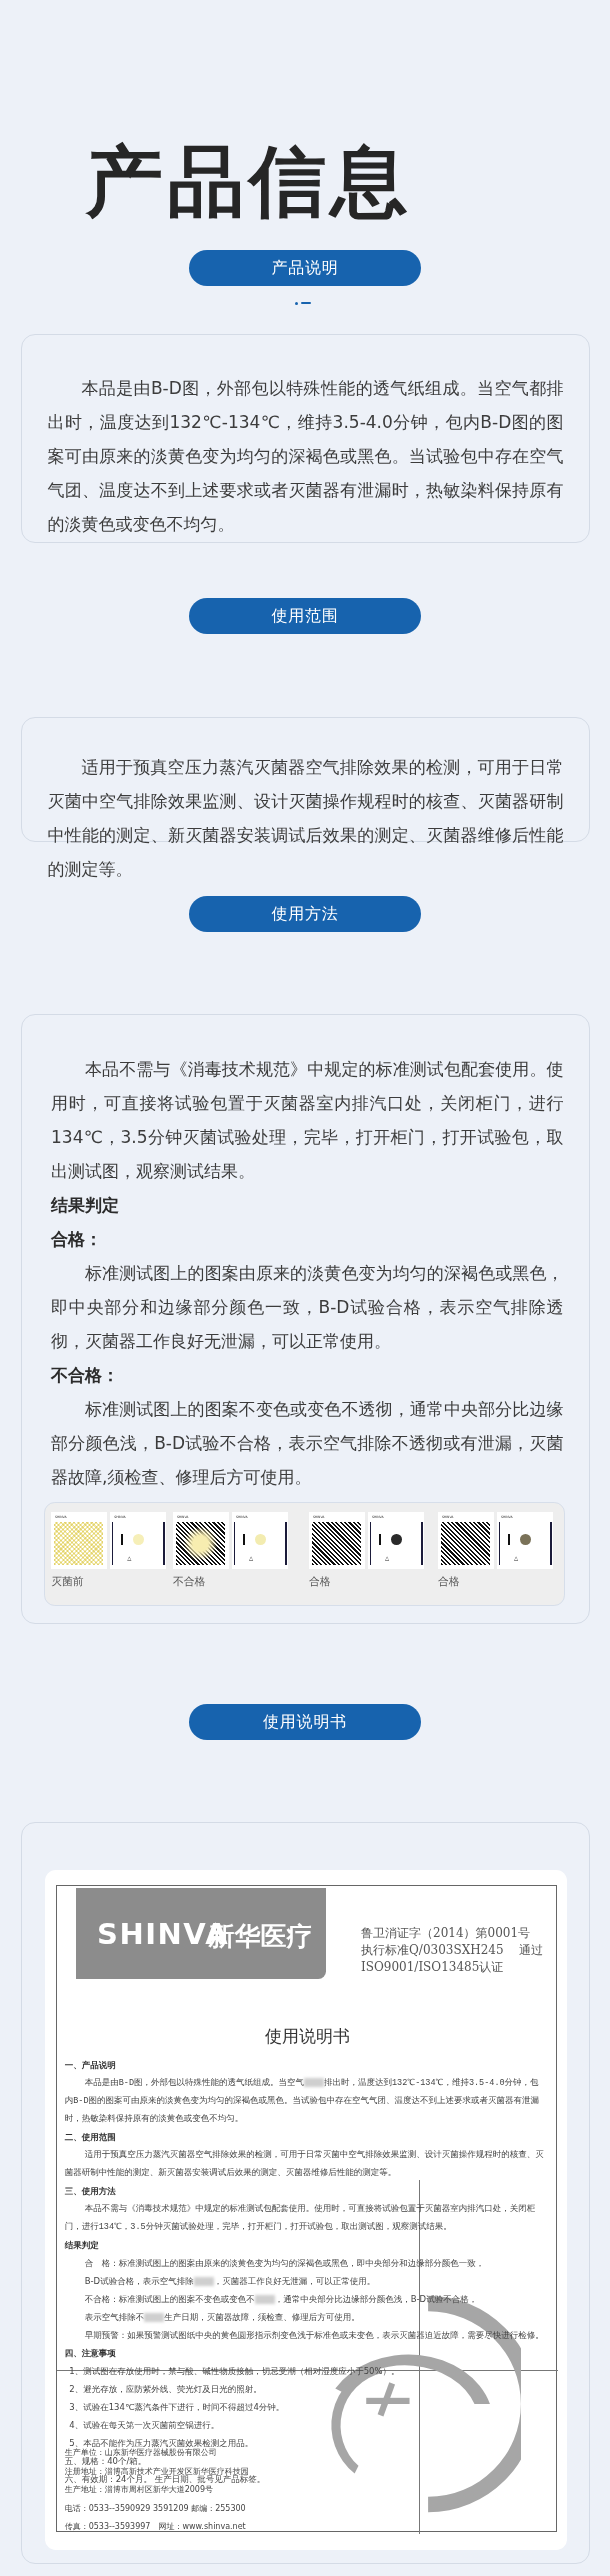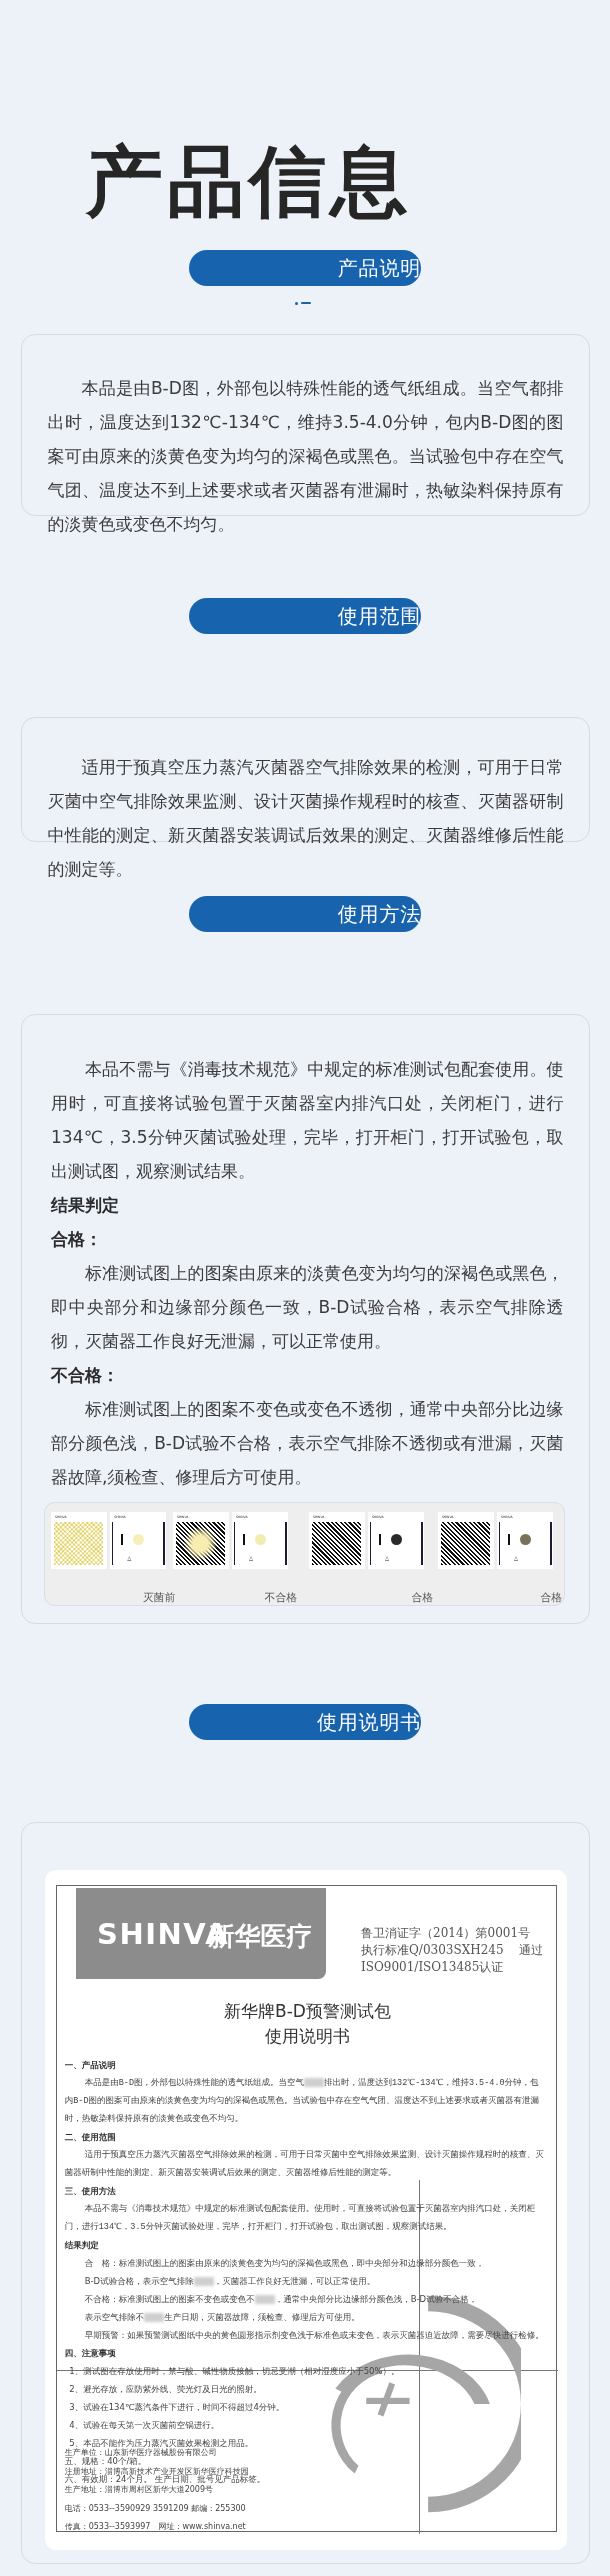--- a/index.html
+++ b/index.html
@@ -5,32 +5,32 @@
   * { box-sizing: border-box; margin: 0; padding: 0; }
   html, body { width: 610px; background: #edf1f8; }
   body { font-family: "DejaVu Sans", "Liberation Sans", sans-serif; color: #3a3a3a; position: relative; height: 2576px; overflow: hidden; }
 
   .hero-title { position: absolute; top: 139px; left: 0; width: 498px; text-align: center; font-size: 77px; font-weight: bold; color: #262626; letter-spacing: 4.6px; line-height: 85px; }
   .hero-sub { position: absolute; top: 257px; left: 0; width: 610px; text-align: center; font-size: 10px; letter-spacing: 1.9px; color: #333; }
   .hero-dots { position: absolute; top: 301px; left: 295px; width: 18.5px; height: 4.6px; }
   .hero-dots .dot { position: absolute; left: 0; top: 0.8px; width: 3.1px; height: 3.1px; border-radius: 50%; background: #1763ae; }
   .hero-dots .dash { position: absolute; left: 6.2px; top: 0.8px; width: 10px; height: 2.3px; border-radius: 1.5px; background: #1763ae; }
 
-  .pill { position: absolute; left: 189px; width: 232px; height: 36px; border-radius: 18px; background: #1763ae; color: #fff; text-align: right; font-size: 20px; line-height: 36px; letter-spacing: 0.8px; }
+  .pill { position: absolute; left: 189px; width: 232px; height: 36px; border-radius: 18px; background: #1763ae; color: #fff; text-align: center; font-size: 16px; line-height: 36px; letter-spacing: 0.8px; }
 
   .card { position: absolute; left: 21px; width: 569px; border: 0.8px solid #d4dbe6; border-radius: 14px; background: #edf1f8; }
   .card p { font-size: 17px; line-height: 34px; color: #3c3c3c; text-align: justify; }
   .card p.indent { text-indent: 2em; }
   .card .hd { font-size: 17px; font-weight: bold; color: #2b2b2b; line-height: 34px; }
 
   .results { position: absolute; left: 44px; top: 1502px; width: 521px; height: 104px; border: 0.8px solid #d6deea; border-radius: 10.8px; background: #eeeeee; }
   .res-item { position: absolute; top: 9.3px; width: 124px; }
   .res-item .cards { display: flex; gap: 3.1px; height: 57px; }
   .card-img { width: 56px; height: 57px; background: #fff; position: relative; overflow: hidden; }
-  .res-item .lbl { text-align: right; font-size: 10.8px; color: #555; margin-top: 22px; }
+  .res-item .lbl { text-align: left; font-size: 10.8px; color: #555; margin-top: 6px; }
   .stripe-pale { position: absolute; left: 3.1px; top: 9.3px; width: 49px; height: 43px;
     background: repeating-linear-gradient(45deg, #f1e8a8 0 1.5px, #fff 1.5px 3.1px), repeating-linear-gradient(-45deg, #f1e8a8 0 1.5px, transparent 1.5px 3.1px); background-blend-mode: multiply; }
   .stripe-dark { position: absolute; left: 3.1px; top: 9.3px; width: 49px; height: 43px;
     background: repeating-linear-gradient(45deg, #111 0 1.5px, #fff 1.5px 3.1px); }
   .stripe-mid { position: absolute; left: 3.1px; top: 9.3px; width: 49px; height: 43px;
     background: radial-gradient(circle at 50% 50%, #f7edb0 0 7.7px, transparent 17px), repeating-linear-gradient(45deg, #111 0 1.5px, #fff 1.5px 3.1px); }
   .bar-l, .bar-r { position: absolute; top: 9.3px; width: 1.5px; height: 43px; background: #1b1b3a; }
   .bar-l { left: 1.5px; } .bar-r { right: 1.5px; }
   .mini-head { position: absolute; left: 3.9px; top: 2.3px; font-size: 3.1px; color: #222; letter-spacing: 0; }
   .ind-dot { position: absolute; left: 23px; top: 21.6px; width: 10.8px; height: 10.8px; border-radius: 50%; }
@@ -61,21 +61,21 @@
 <body>
 
 <div class="hero-title">产品信息</div>
 <div class="hero-sub">SCOPE OF APPLICATION</div>
 <div class="hero-dots">
   <span class="dot"></span>
   <span class="dash"></span>
 </div>
 
 <div class="pill" style="top:250px">产品说明</div>
-<div class="card" style="top:334px; height:182px; padding:36px 25.5px 0 25.5px;">
+<div class="card" style="top:334px; height:209px; padding:36px 25.5px 0 25.5px;">
   <p class="indent">本品是由B-D图，外部包以特殊性能的透气纸组成。当空气都排出时，温度达到132℃-134℃，维持3.5-4.0分钟，包内B-D图的图案可由原来的淡黄色变为均匀的深褐色或黑色。当试验包中存在空气气团、温度达不到上述要求或者灭菌器有泄漏时，热敏染料保持原有的淡黄色或变色不均匀。</p>
 </div>
 
 <div class="pill" style="top:598px">使用范围</div>
 <div class="card" style="top:717px; height:125px; padding:32px 25.5px 0 25.5px;">
   <p class="indent">适用于预真空压力蒸汽灭菌器空气排除效果的检测，可用于日常灭菌中空气排除效果监测、设计灭菌操作规程时的核查、灭菌器研制中性能的测定、新灭菌器安装调试后效果的测定、灭菌器维修后性能的测定等。</p>
 </div>
 
 <div class="pill" style="top:896px">使用方法</div>
 <div class="card" style="top:1014px; height:610px; padding:37px 25.5px 0 29px;">
@@ -165,21 +165,20 @@
 <div class="doc-paper"></div>
 <div class="doc-frame">
   <div class="brand-band">
     <span class="en">SHINVA</span>
     <span class="zh">新华医疗</span>
   </div>
   <div class="cert">
     <div>鲁卫消证字（2014）第0001号</div>
     <div><span>执行标准Q/0303SXH245</span><span class="gap"></span><span>通过ISO9001/ISO13485认证</span></div>
   </div>
-  <div class="doc-title" style="top:114px">新华牌B-D预警测试包</div>
   <div class="doc-title" style="top:139px">使用说明书</div>
 
   <div class="vline"></div>
   <div class="hline"></div>
   <svg class="logo-mark" viewBox="0 0 270 300">
     <path d="M150 10 A140 140 0 0 1 150 290 L150 270 A120 120 0 0 0 150 30 Z" fill="#a6a6a6"></path>
     <path d="M30 130 A110 90 0 0 1 230 150 L210 150 A95 75 0 0 0 40 135 Z" fill="#a6a6a6"></path>
     <path d="M90 110 A70 70 0 0 0 60 230 L55 240 A80 80 0 0 1 85 100 Z" fill="#a6a6a6"></path>
     <rect x="70" y="142" width="56" height="8" fill="#a6a6a6"></rect>
     <rect x="92" y="122" width="8" height="44" fill="#a6a6a6" transform="rotate(20 96 144)"></rect>

